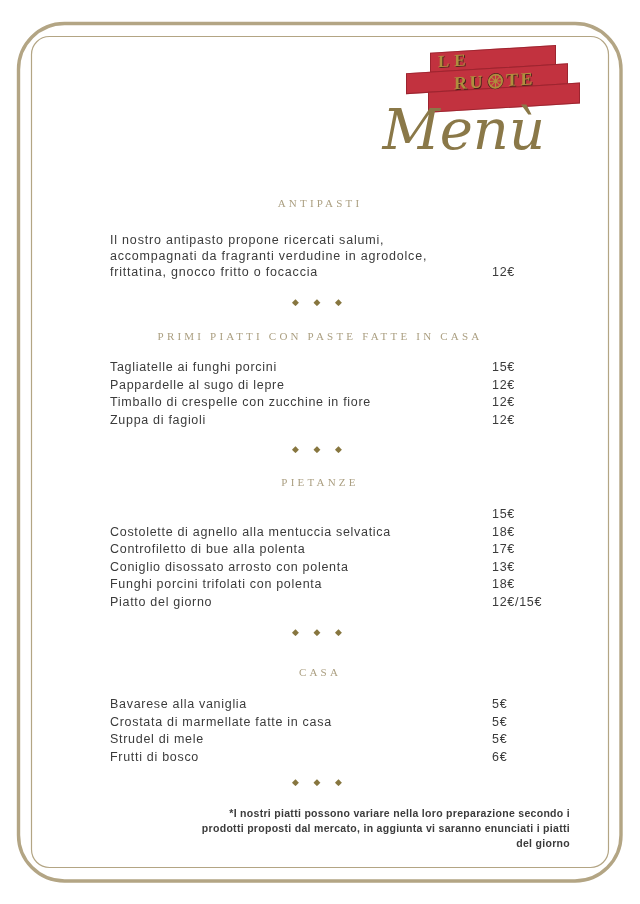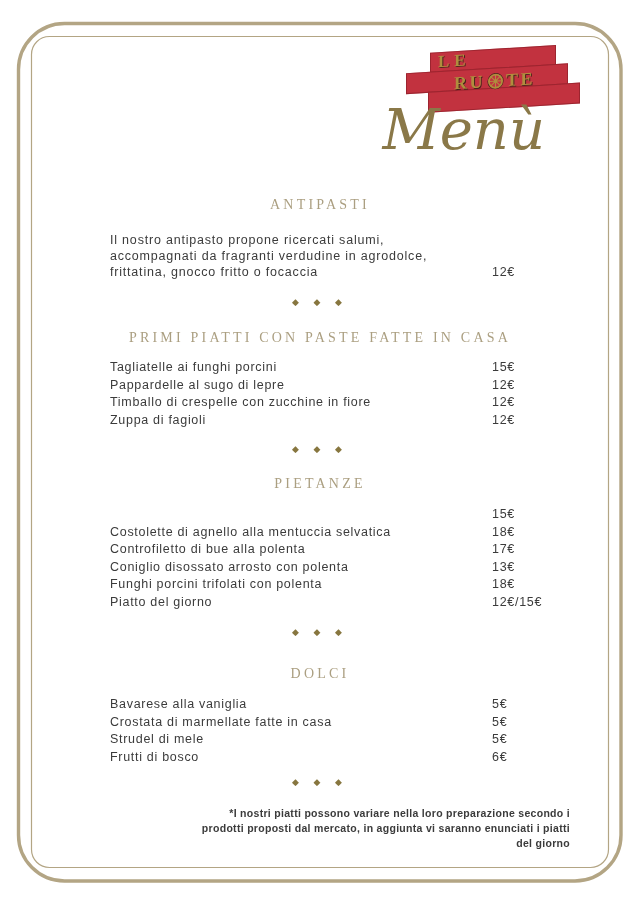--- a/index.html
+++ b/index.html
@@ -19,21 +19,21 @@
            font-size:18px;letter-spacing:2.5px;color:#b08d3e;text-shadow:1px 1px 0 #43251a;
            display:flex;align-items:center;}
   .wheel{margin:0 2px;}
 
   
   .title{position:absolute;top:98px;left:95px;width:450px;margin:0;text-align:right;
          font-family:"DejaVu Serif",serif;font-style:italic;font-weight:normal;
          font-size:56px;line-height:64px;color:#8a7848;}
 
   .heading{position:absolute;left:95px;width:450px;text-align:center;
-           font-family:"Liberation Serif",serif;font-size:14px;letter-spacing:3.2px;color:#ab9f81;}
+           font-family:"Liberation Serif",serif;font-size:11px;letter-spacing:3.2px;color:#ab9f81;}
   .sep{position:absolute;left:95px;width:450px;text-align:center;
        color:#87763f;font-size:9px;letter-spacing:6px;}
 
   .desc-row{position:absolute;left:110px;top:233px;width:450px;display:flex;align-items:flex-end;}
   .desc{flex:1;white-space:pre-line;font-size:12.5px;line-height:15.8px;letter-spacing:0.8px;color:#3b3b3b;}
   .desc-row .pr{line-height:15.8px;}
 
   .items{position:absolute;left:110px;width:450px;}
   .row{display:flex;line-height:17.5px;font-size:12.5px;letter-spacing:0.7px;color:#3b3b3b;justify-content:flex-end;}
   .nm{flex:1;}
@@ -122,21 +122,21 @@
       <span class="nm">Funghi porcini trifolati con polenta</span>
       <span class="pr">18€</span>
     </div>
     <div class="row">
       <span class="nm">Piatto del giorno</span>
       <span class="pr">12€/15€</span>
     </div>
   </div>
   <div class="sep" style="top:627px">◆ ◆ ◆</div>
 
-  <div class="heading" style="top:666px">DOLCI</div>
+  <div class="heading" style="top:666px">CASA</div>
   <div class="items" style="top:696px">
     <div class="row">
       <span class="nm">Bavarese alla vaniglia</span>
       <span class="pr">5€</span>
     </div>
     <div class="row">
       <span class="nm">Crostata di marmellate fatte in casa</span>
       <span class="pr">5€</span>
     </div>
     <div class="row">

